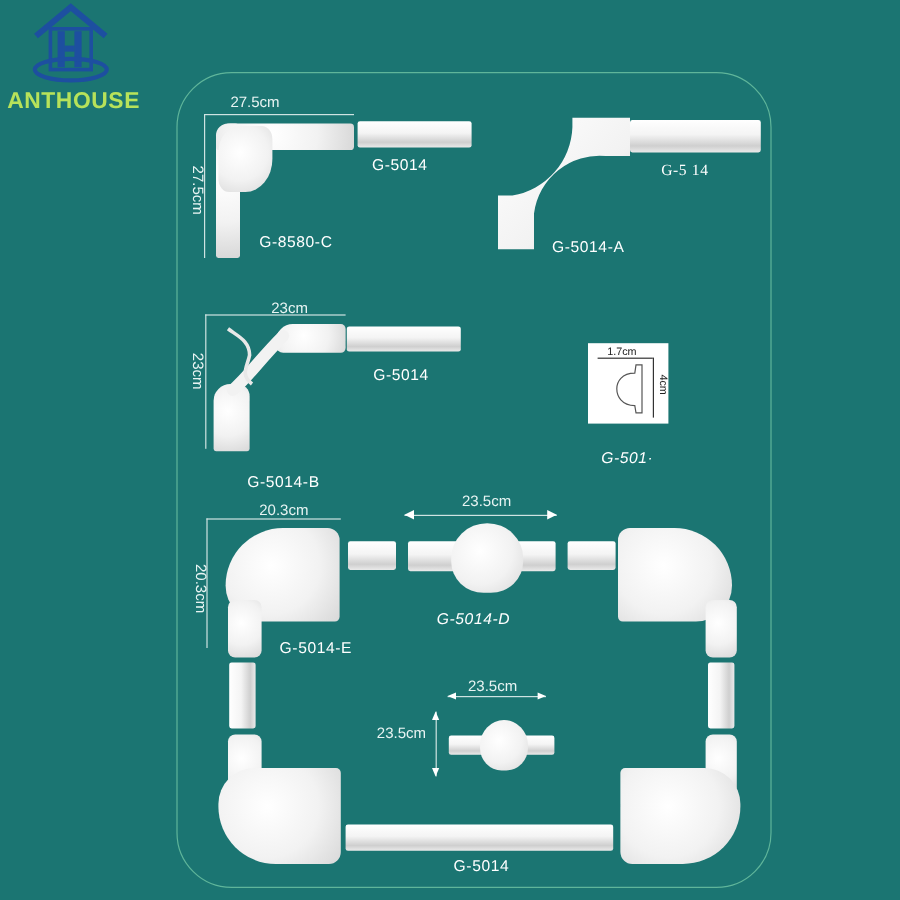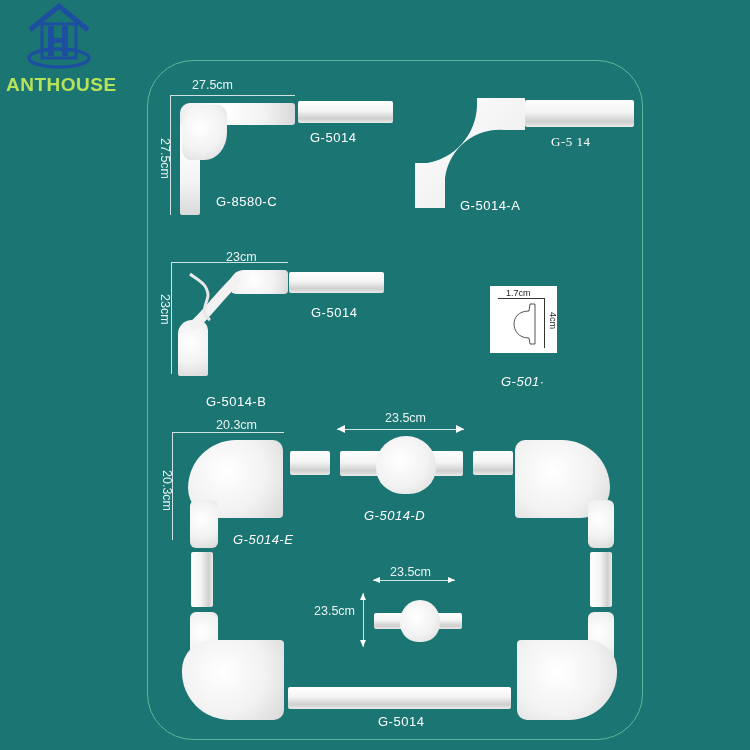--- a/index.html
+++ b/index.html
@@ -94,21 +94,21 @@
 </div>
 
 <div>
   <div class="dim" style="left:216px;top:418px;">20.3cm</div>
   <div class="line-h" style="left:172px;top:432px;width:112px;"></div>
   <div class="line-v" style="left:172px;top:432px;height:108px;"></div>
   <div class="vdim" style="left:174px;top:470px;">20.3cm</div>
 
   <div class="orn" style="left:188px;top:440px;width:95px;height:78px;border-radius:48px 10px 4px 30px;"></div>
   <div class="orn" style="left:190px;top:500px;width:28px;height:48px;border-radius:6px;"></div>
-  <div class="lbl" style="left:233px;top:532px;font-style:italic;">G-5014-E</div>
+  <div class="lbl" style="left:233px;top:532px;">G-5014-E</div>
 
   <div class="rail-h" style="left:290px;top:451px;width:40px;height:24px;"></div>
   <div class="rail-h" style="left:473px;top:451px;width:40px;height:24px;"></div>
 
   <div class="orn" style="left:515px;top:440px;width:95px;height:78px;border-radius:10px 48px 30px 4px;"></div>
   <div class="orn" style="left:588px;top:500px;width:26px;height:48px;border-radius:6px;"></div>
 
   <div class="rail-v" style="left:191px;top:552px;width:22px;height:55px;"></div>
   <div class="rail-v" style="left:590px;top:552px;width:22px;height:55px;"></div>
 

